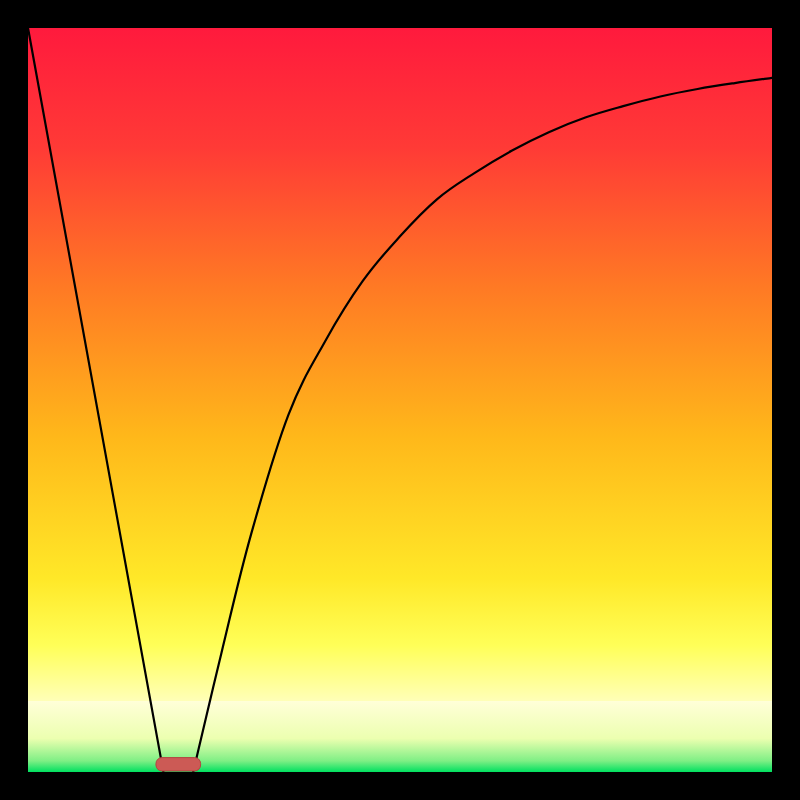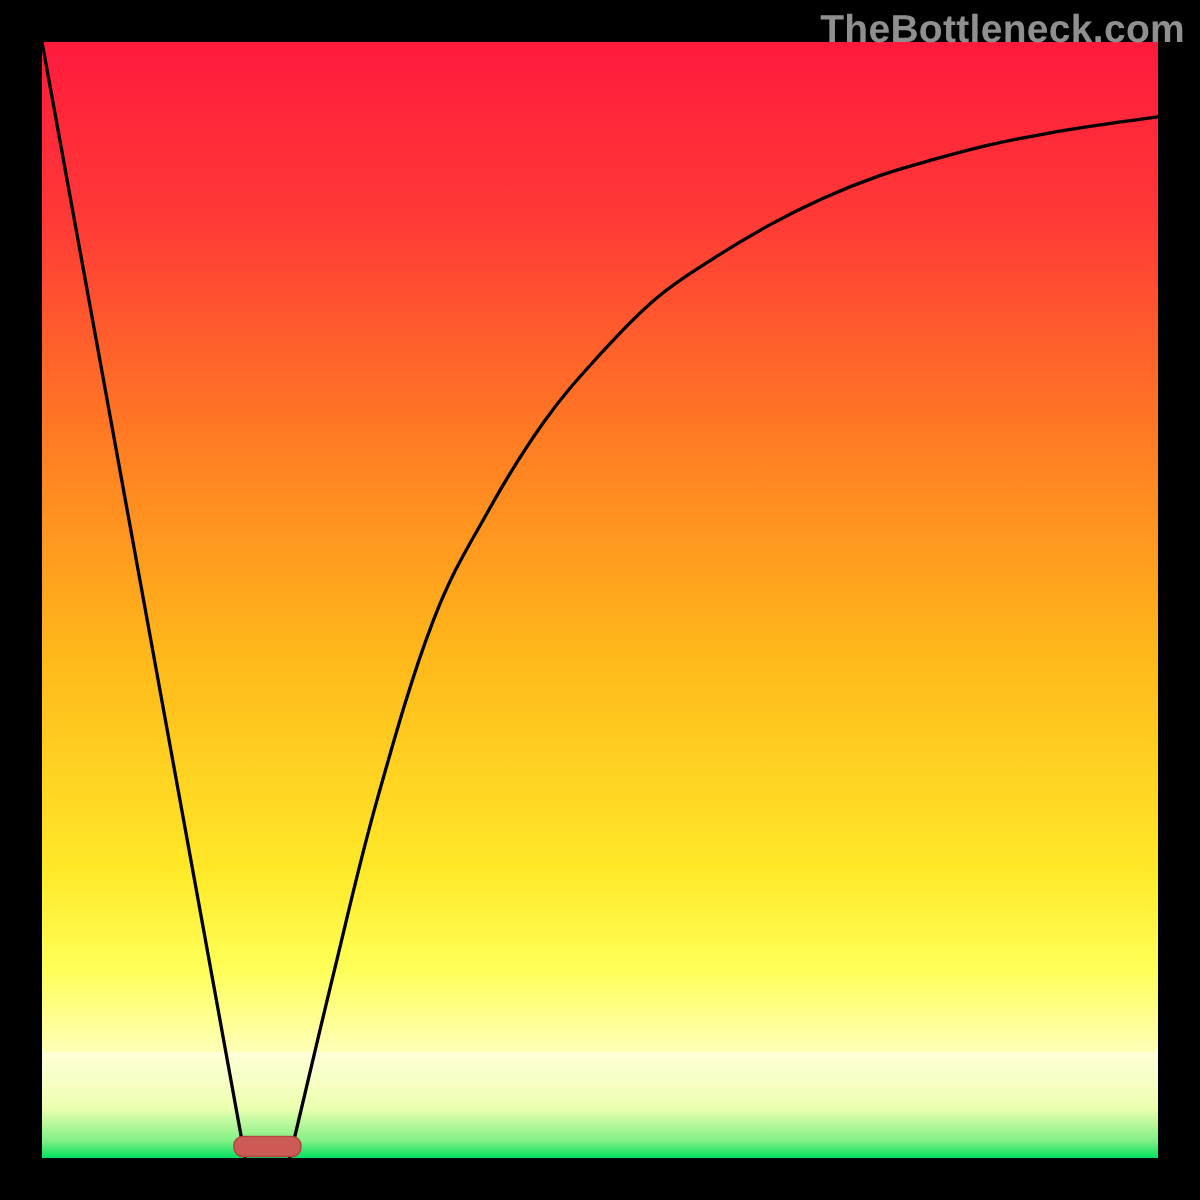--- a/index.html
+++ b/index.html
@@ -61,14 +61,13 @@
       <rect x="0" y="0" width="744" height="744" fill="url(#bg)"></rect>
 
       <g id="curves" fill="none" stroke="#000" stroke-width="2.2" stroke-linecap="round">
         <path id="left-line" d="M 0 0 L 135.408 744"></path>
         <path id="right-curve" d="M 165.168 744 C 170.25696 722.5728, 182.99424 667.8144000000001, 193.44 624.96 C 203.88576 582.1056, 211.1472 548.7744, 223.2 505.91999999999996 C 235.25279999999998 463.06559999999996, 247.00799999999998 421.69919999999996, 260.4 386.88 C 273.792 352.06080000000003, 284.208 336.5856, 297.6 312.48 C 310.992 288.37440000000004, 321.408 271.7088, 334.8 252.95999999999998 C 348.192 234.2112, 358.608 223.05120000000005, 372 208.32000000000005 C 385.392 193.58880000000005, 395.80800000000005 182.50320000000002, 409.20000000000005 171.12 C 422.59200000000004 159.7368, 433.008 153.78479999999993, 446.4 145.07999999999993 C 459.792 136.37519999999992, 470.208 130.1256, 483.6 122.75999999999999 C 496.992 115.3944, 507.40799999999996 110.18639999999998, 520.8 104.15999999999997 C 534.192 98.13359999999996, 544.608 93.96719999999996, 558 89.27999999999997 C 571.392 84.59279999999998, 581.808 81.86975999999999, 595.2 78.12 C 608.5920000000001 74.37024000000002, 619.008 71.52816000000009, 632.4 68.44800000000009 C 645.7919999999999 65.3678400000001, 656.2080000000001 63.41856000000005, 669.6 61.00800000000004 C 682.992 58.59744000000003, 693.4079999999999 57.064800000000034, 706.8 55.05600000000004 C 720.192 53.047200000000046, 737.304 50.785440000000065, 744 49.84800000000007"></path>
       </g>
 
       <rect id="marker" rx="6" ry="6" fill="#cc5a55" stroke="#b24440" stroke-width="1" x="127.96800000000002" y="729.608" width="44.64" height="13.392"></rect>
     </svg>
   </div>
-  <div class="watermark">TheBottleneck.com</div>
 </div>
 
 </body></html>

